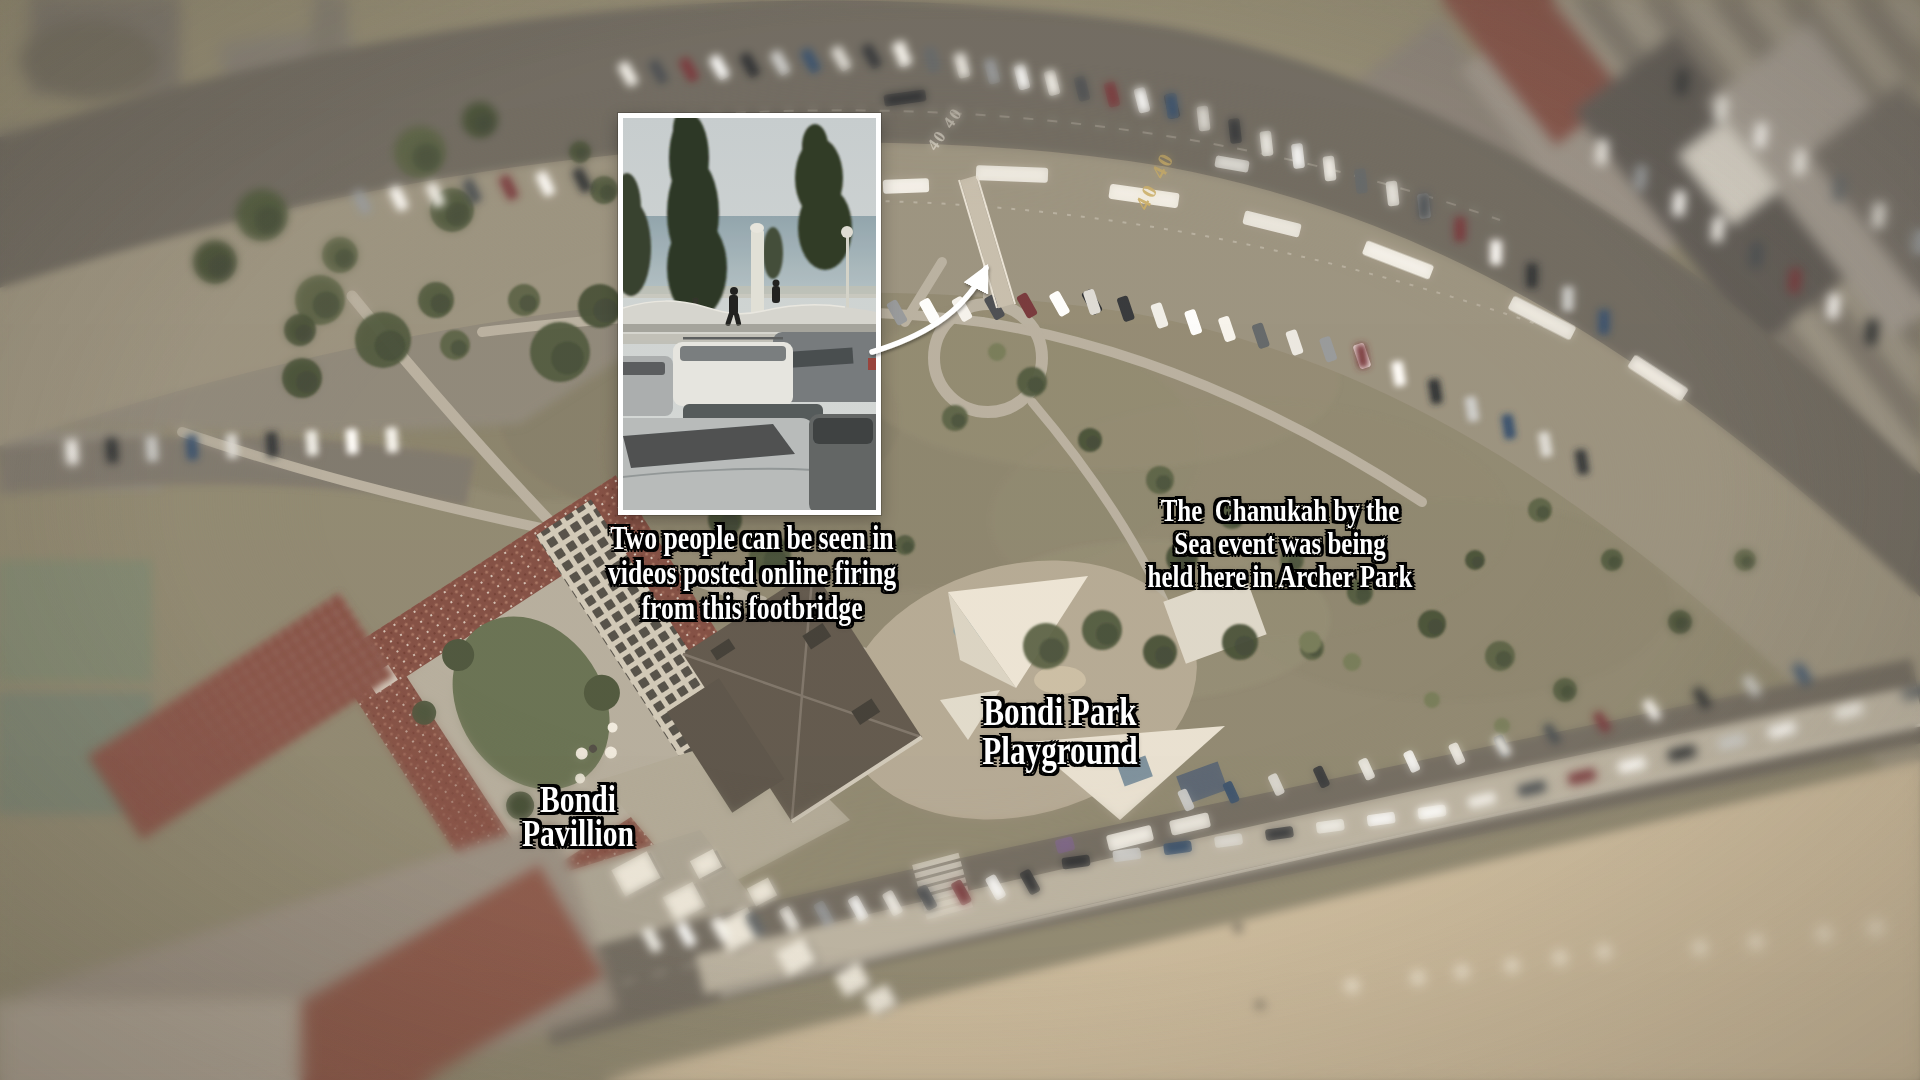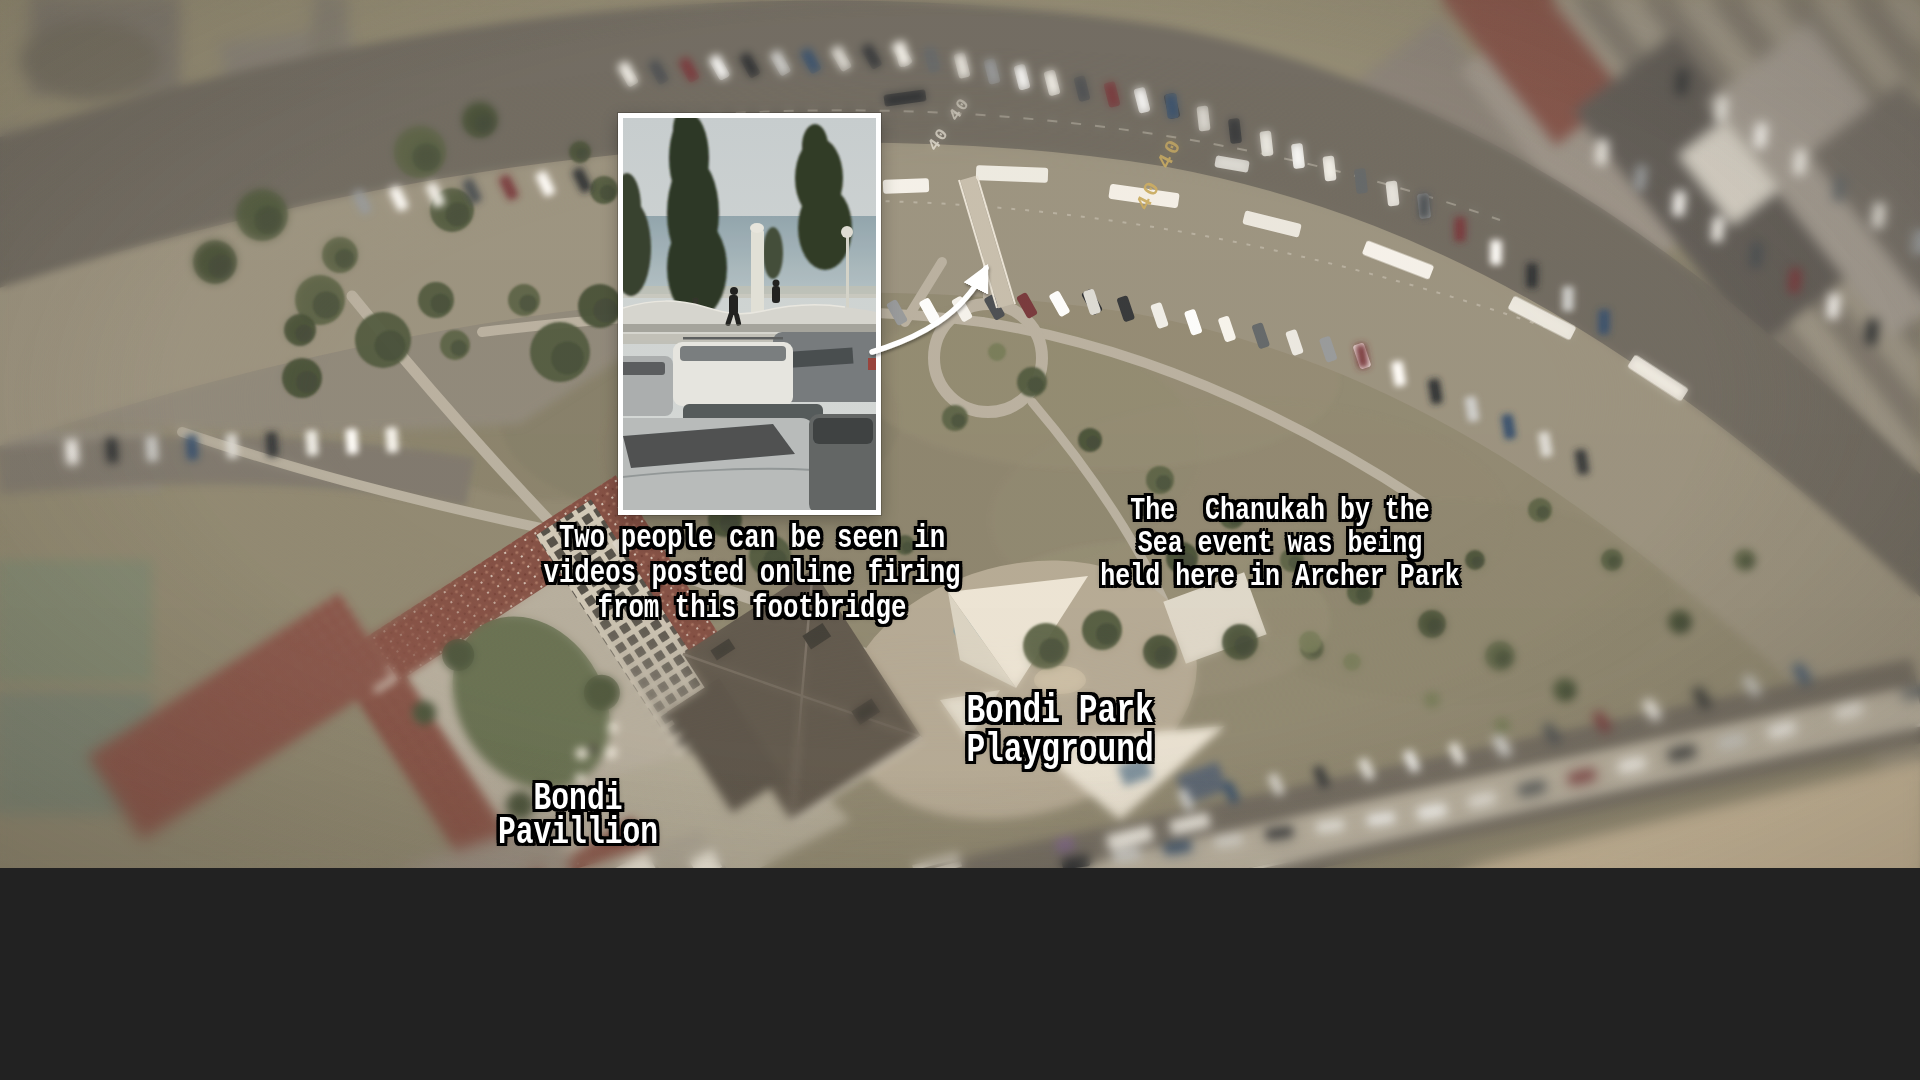--- a/index.html
+++ b/index.html
@@ -1,17 +1,17 @@
 <!DOCTYPE html>
 <html><head>
 <meta charset="utf-8">
 <style>
   html,body{margin:0;padding:0;background:#222;}
-  .stage{position:relative;width:1920px;height:868px;overflow:hidden;background:#8c8366;
-         font-family:Liberation Mono, monospace;}
+  .stage{position:relative;width:1920px;height:1080px;overflow:hidden;background:#8c8366;
+         font-family:Liberation Serif, serif;}
   .scene{position:absolute;inset:0;filter:saturate(.8) contrast(.97) brightness(1.02) sepia(.06);}
   .bf{position:absolute;inset:0;pointer-events:none;}
   .bf1{backdrop-filter:blur(4px);-webkit-backdrop-filter:blur(4px);
        -webkit-mask:radial-gradient(ellipse 62% 52% at 49% 46%, transparent 52%, #000 78%);
        mask:radial-gradient(ellipse 62% 52% at 49% 46%, transparent 52%, #000 78%);}
   .bf2{backdrop-filter:blur(7px);-webkit-backdrop-filter:blur(7px);
        -webkit-mask:radial-gradient(ellipse 75% 65% at 49% 46%, transparent 68%, #000 96%);
        mask:radial-gradient(ellipse 75% 65% at 49% 46%, transparent 68%, #000 96%);}
   .grade{position:absolute;inset:0;pointer-events:none;
        background:linear-gradient(rgba(235,228,210,.05), rgba(180,170,150,.07));}

